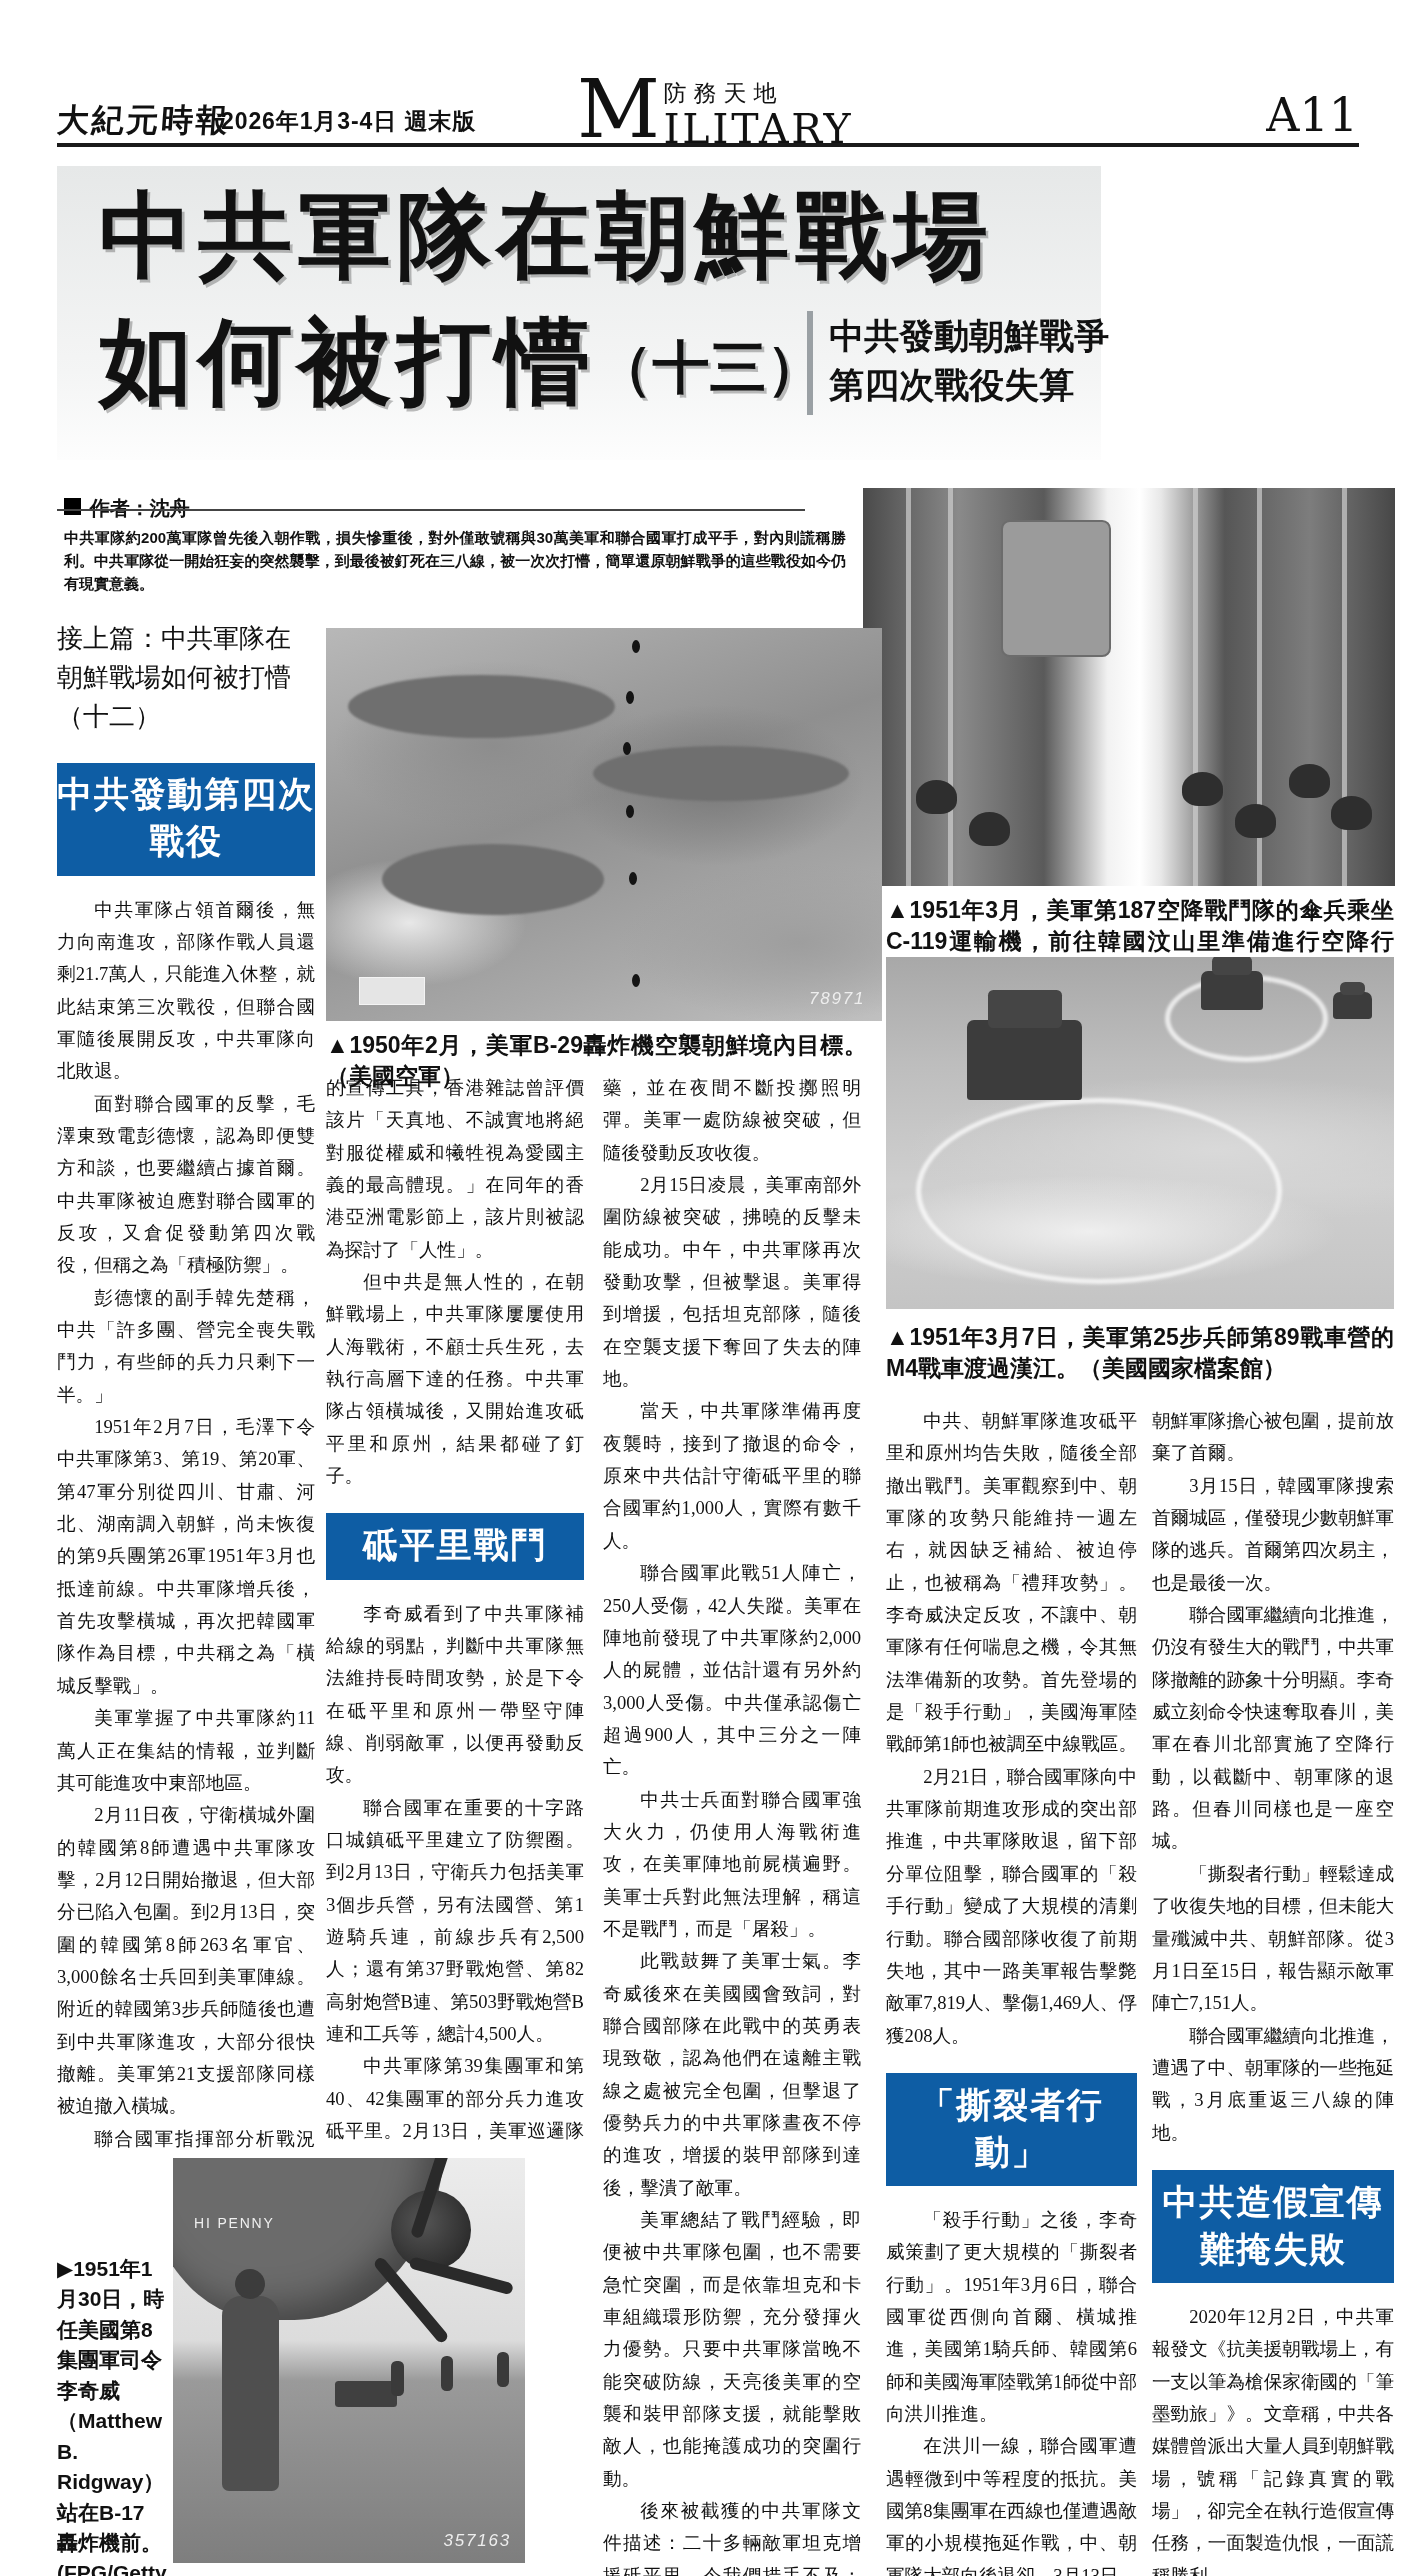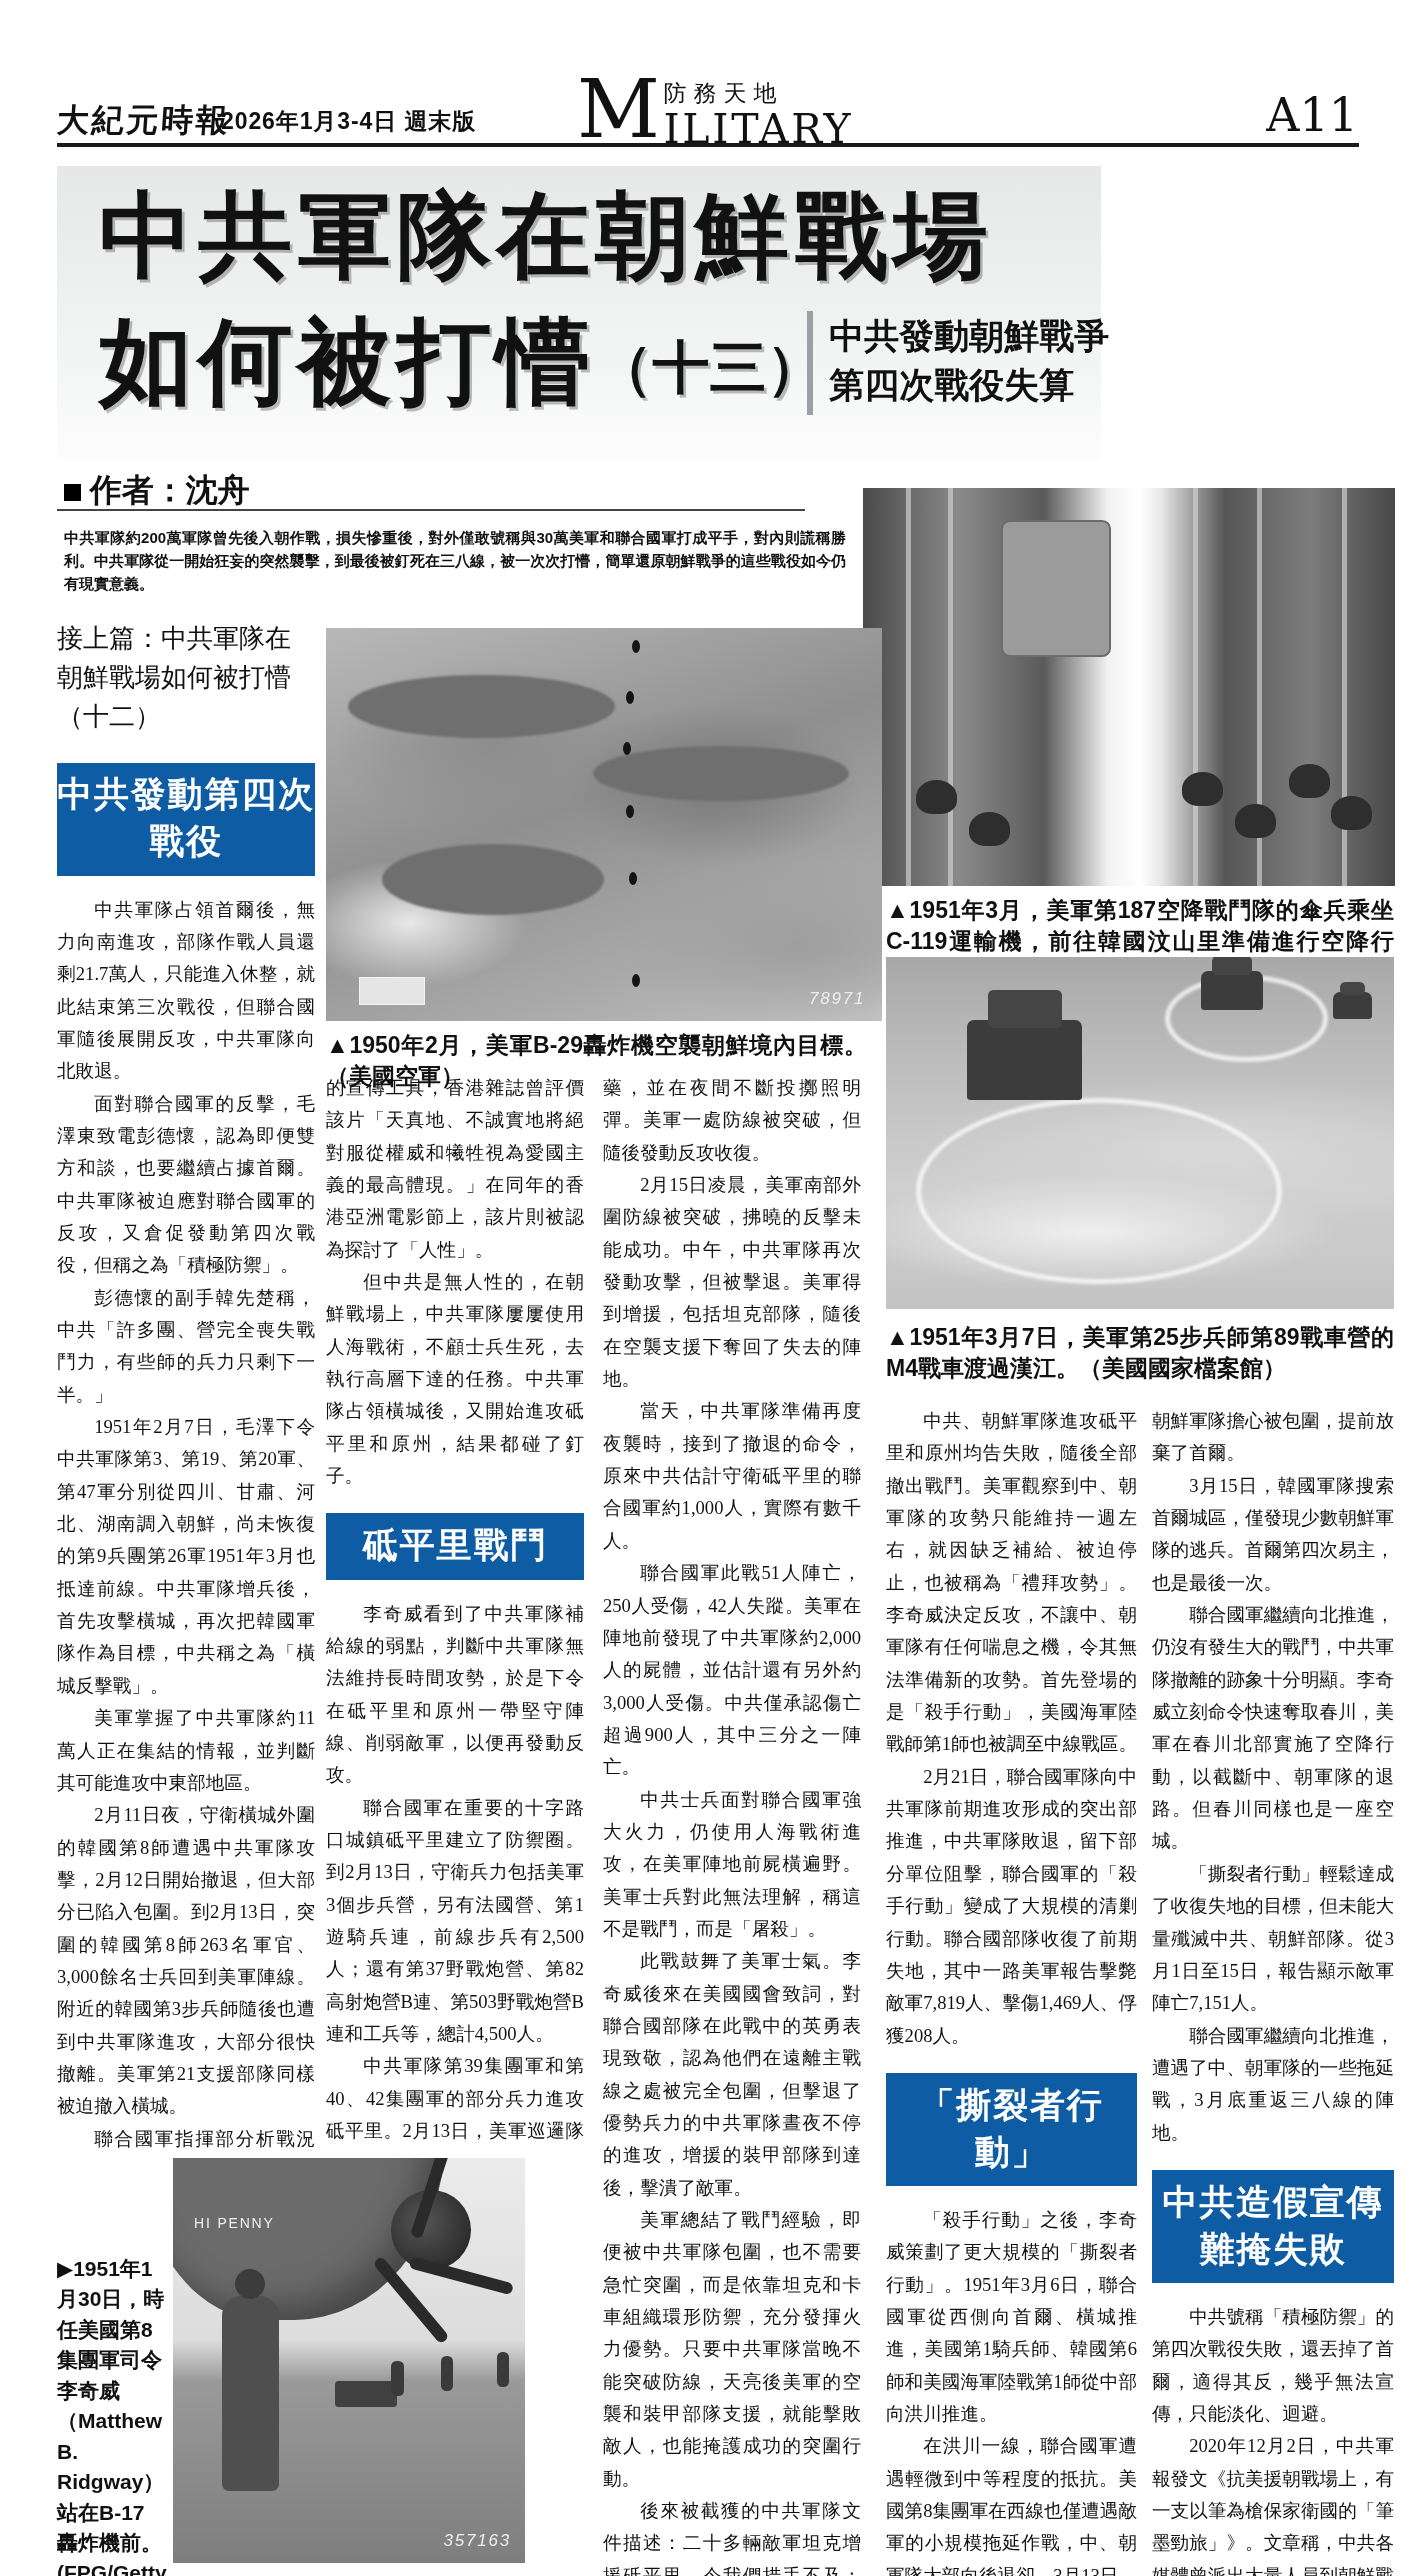--- a/index.html
+++ b/index.html
@@ -24,22 +24,22 @@
   .headline-l1{left:99px;top:173px;font-size:94px;font-weight:bold;letter-spacing:5.3px;
     font-family:"DejaVu Serif","Liberation Serif",serif;text-shadow:2.7px 2.7px 0 rgba(0,0,0,0.25);}
   .headline-l2{left:99px;top:299px;font-size:94px;font-weight:bold;letter-spacing:5.3px;
     font-family:"DejaVu Serif","Liberation Serif",serif;text-shadow:2.7px 2.7px 0 rgba(0,0,0,0.25);}
   .headline-series{font-size:57px;letter-spacing:0;vertical-align:7px;}
   .subhead{left:807px;top:311px;display:flex;}
   .subhead-bar{width:6.2px;height:104px;background:#9aa0a4;margin-right:16px;}
   .subhead-lines{font-family:"Liberation Sans","DejaVu Sans",sans-serif;font-weight:bold;
     font-size:35px;line-height:1.4;}
   
-  .byline{left:64px;top:469px;font-family:"Liberation Sans","DejaVu Sans",sans-serif;
-    font-weight:bold;font-size:32px;}
+  .byline{left:64px;top:495px;font-family:"Liberation Sans","DejaVu Sans",sans-serif;
+    font-weight:bold;font-size:20px;}
   .byline-square{display:inline-block;width:17px;height:17px;background:#000;margin-right:8.8px;}
   .byline-rule{left:57px;top:509px;width:748px;height:1.8px;background:#444;}
   .lead{left:64px;top:527px;width:782px;font-family:"Liberation Sans","DejaVu Sans",sans-serif;
     font-weight:bold;font-size:15px;line-height:1.52;text-align:justify;}
   
   .col{overflow:hidden;}
   .col p{margin:0;font-size:18.6px;line-height:1.74;text-align:justify;text-indent:2em;}
   .col p.cont{text-indent:0;}
   .col-heading{background:#0e5da4;color:#fff;font-family:"Liberation Sans","DejaVu Sans",sans-serif;
     font-weight:bold;font-size:35px;text-align:center;padding:8.8px 0 10.6px;margin:21px 0 17.7px;
@@ -213,16 +213,15 @@
     <p class="">「殺手行動」之後，李奇威策劃了更大規模的「撕裂者行動」。1951年3月6日，聯合國軍從西側向首爾、橫城推進，美國第1騎兵師、韓國第6師和美國海軍陸戰第1師從中部向洪川推進。</p>
     <p class="">在洪川一線，聯合國軍遭遇輕微到中等程度的抵抗。美國第8集團軍在西線也僅遭遇敵軍的小規模拖延作戰，中、朝軍隊大部向後退卻。3月13日，美軍抵達首爾南部、西部區域。聯合國部隊的戰線整體向北推進。</p>
   </div>
 <div class="abs col" style="left:1152px;top:1405px;width:242px;height:1171px;">
     <p class="cont">朝鮮軍隊擔心被包圍，提前放棄了首爾。</p>
     <p class="">3月15日，韓國軍隊搜索首爾城區，僅發現少數朝鮮軍隊的逃兵。首爾第四次易主，也是最後一次。</p>
     <p class="">聯合國軍繼續向北推進，仍沒有發生大的戰鬥，中共軍隊撤離的跡象十分明顯。李奇威立刻命令快速奪取春川，美軍在春川北部實施了空降行動，以截斷中、朝軍隊的退路。但春川同樣也是一座空城。</p>
     <p class="">「撕裂者行動」輕鬆達成了收復失地的目標，但未能大量殲滅中共、朝鮮部隊。從3月1日至15日，報告顯示敵軍陣亡7,151人。</p>
     <p class="">聯合國軍繼續向北推進，遭遇了中、朝軍隊的一些拖延戰，3月底重返三八線的陣地。</p>
     <div class="col-heading">中共造假宣傳難掩失敗</div>
-    <p class="">中共號稱「積極防禦」的第四次戰役失敗，還丟掉了首爾，適得其反，幾乎無法宣傳，只能淡化、迴避。</p>
     <p class="">2020年12月2日，中共軍報發文《抗美援朝戰場上，有一支以筆為槍保家衛國的「筆墨勁旅」》。文章稱，中共各媒體曾派出大量人員到朝鮮戰場，號稱「記錄真實的戰場」，卻完全在執行造假宣傳任務，一面製造仇恨，一面謊稱勝利。</p>
   </div>
 
 
 </body></html>

